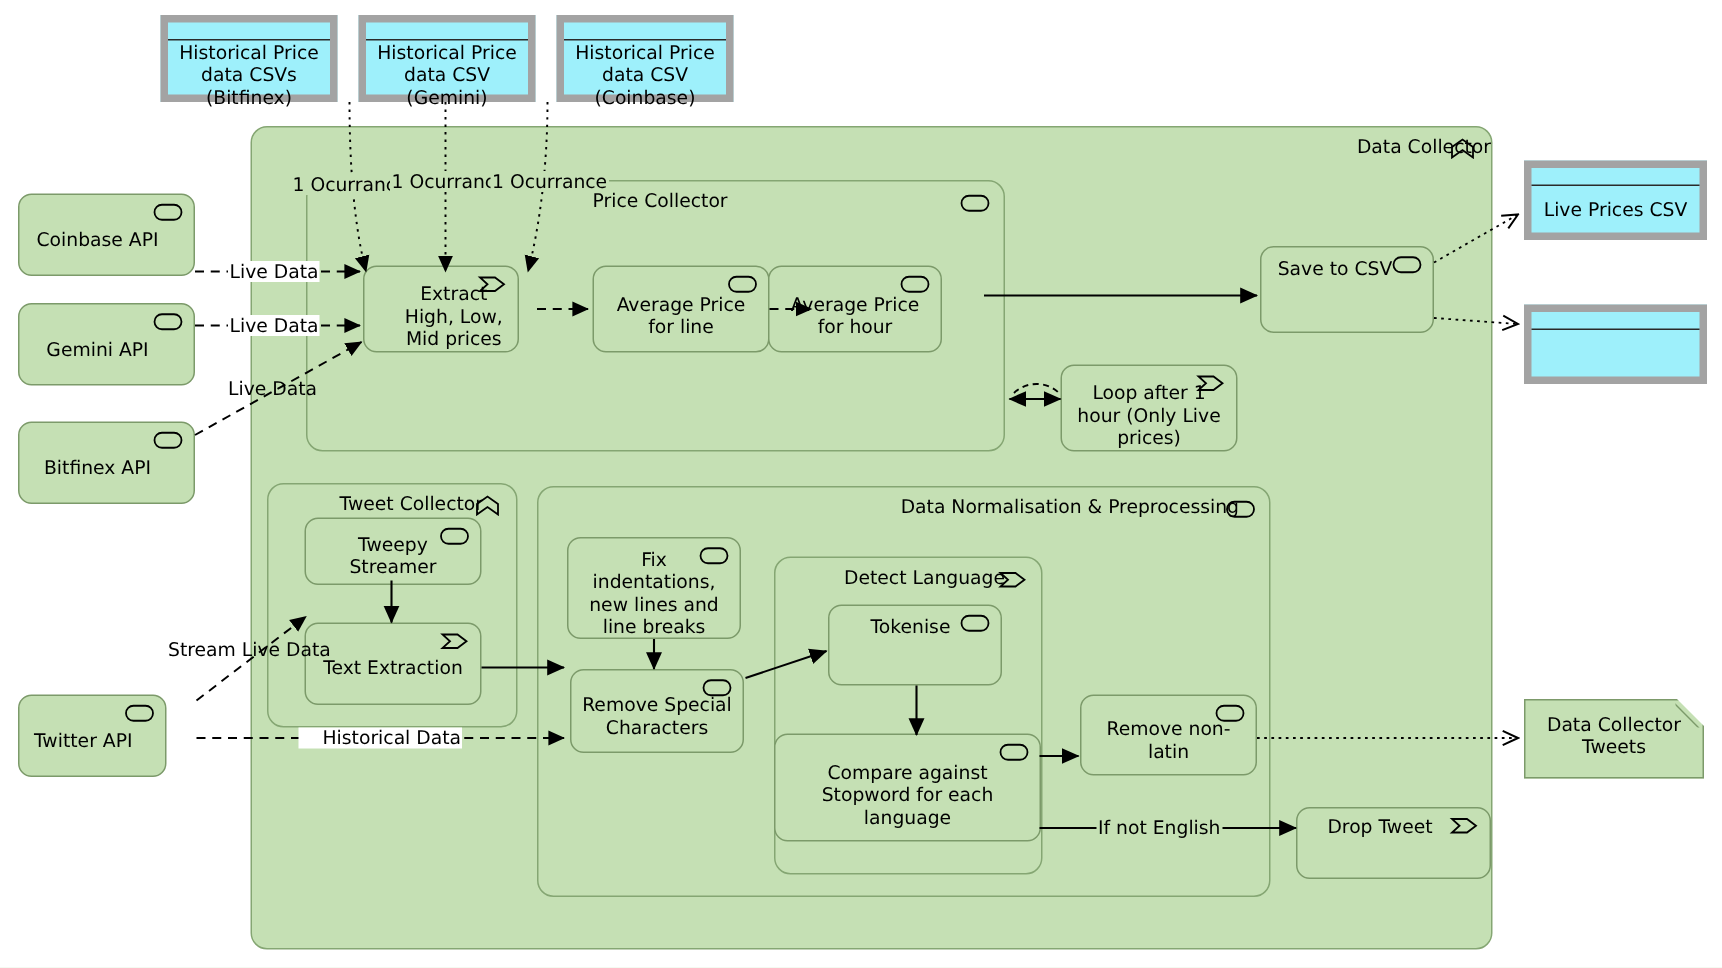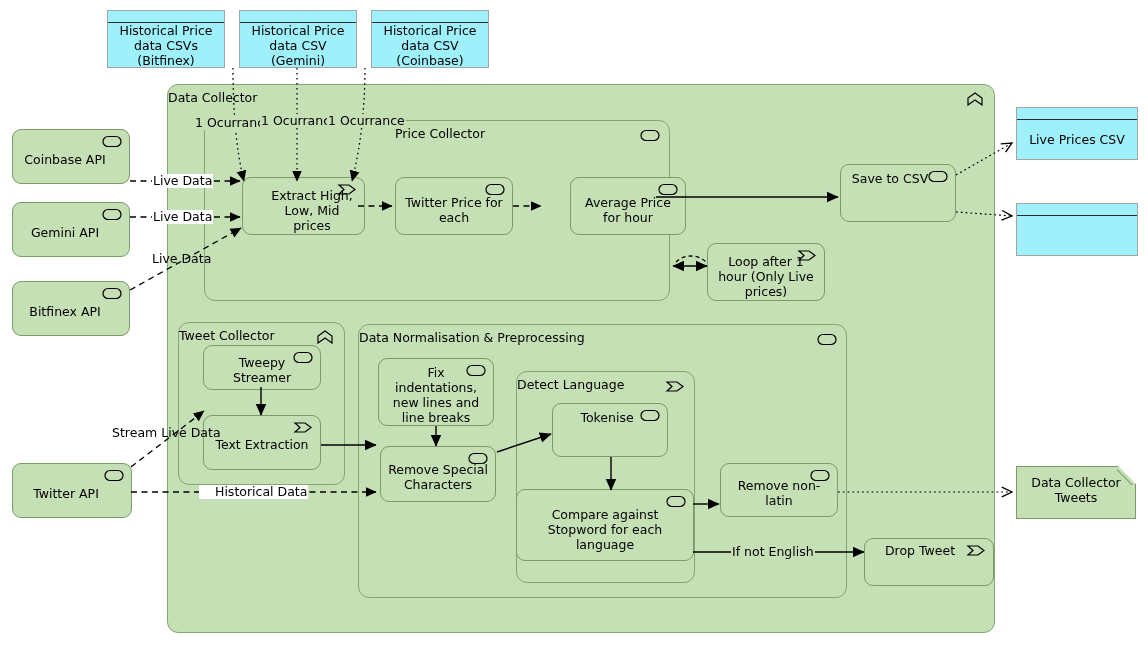--- a/index.html
+++ b/index.html
@@ -43,42 +43,42 @@
     position: absolute;
     box-sizing: border-box;
     border: 1px solid #85a673;
     border-radius: 11px;
     background: #c5e0b4;
   }
   .group > .glabel {
     position: absolute;
     top: 5px;
     left: 0; right: 0;
-    text-align: left;
+    text-align: right;
     font-size: 12.5px;
     color: #000;
     line-height: 15px;
   }
   .group.nofill { background: transparent; }
 
   
   .eicon {
     position: absolute;
     top: 5px;
     right: 7px;
     width: 20px;
     height: 13px;
   }
   .group > .eicon { top: 6px; right: 9px; }
 
   
   .dataobj {
     position: absolute;
     box-sizing: border-box;
-    border: 1px solid #a3a3a3;
+    border: 5px solid #a3a3a3;
     background: #9ef0fb;
     display: flex;
     flex-direction: column;
   }
   .dataobj .bar {
     height: 11px;
     border-bottom: 1px solid #2a2a2a;
     flex: 0 0 auto;
   }
   .dataobj .body {
@@ -288,46 +288,46 @@
     </span>
   </div>
   <div class="node rounded" style="left:12px; top:281px; width:118px; height:55px; padding:6px 20px 0 8px;">
     <span>Bitfinex API</span>
     <span class="eicon">
       <svg viewBox="0 0 20 13" width="20" height="13">
         <rect x="1" y="1.5" width="18" height="10" rx="5" ry="5" fill="none" stroke="#000" stroke-width="1.2"></rect>
       </svg>
     </span>
   </div>
-  <div class="node rounded" style="left:12px; top:463px; width:120px; height:55px; padding:6px 20px 0 8px;">
+  <div class="node rounded" style="left:12px; top:463px; width:99px; height:55px; padding:6px 20px 0 8px;">
     <span>Twitter API</span>
     <span class="eicon">
       <svg viewBox="0 0 20 13" width="20" height="13">
         <rect x="1" y="1.5" width="18" height="10" rx="5" ry="5" fill="none" stroke="#000" stroke-width="1.2"></rect>
       </svg>
     </span>
   </div>
 
-  <div class="node rounded" style="left:242px; top:177px; width:123px; height:58px; padding:8px 6px 0 23px;">
+  <div class="node rounded" style="left:242px; top:177px; width:104px; height:58px; padding:8px 6px 0 23px;">
     <span>Extract High, Low, Mid prices</span>
     <span class="eicon">
       <svg viewBox="0 0 20 13" width="20" height="13">
         <path d="M2 2 L12 2 L18 6.5 L12 11 L2 11 L7 6.5 Z" fill="none" stroke="#000" stroke-width="1.2"></path>
       </svg>
     </span>
   </div>
   <div class="node rounded" style="left:395px; top:177px; width:118px; height:58px; padding:8px 6px 0 6px;">
-    <span>Twitter Price for each</span>
-    <span class="eicon">
-      <svg viewBox="0 0 20 13" width="20" height="13">
-        <rect x="1" y="1.5" width="18" height="10" rx="5" ry="5" fill="none" stroke="#000" stroke-width="1.2"></rect>
-      </svg>
-    </span>
-  </div>
-  <div class="node rounded" style="left:570px; top:177px; width:116px; height:58px; padding:8px 6px 0 6px;">
+    <span>Average Price for line</span>
+    <span class="eicon">
+      <svg viewBox="0 0 20 13" width="20" height="13">
+        <rect x="1" y="1.5" width="18" height="10" rx="5" ry="5" fill="none" stroke="#000" stroke-width="1.2"></rect>
+      </svg>
+    </span>
+  </div>
+  <div class="node rounded" style="left:512px; top:177px; width:116px; height:58px; padding:8px 6px 0 6px;">
     <span>Average Price for hour</span>
     <span class="eicon">
       <svg viewBox="0 0 20 13" width="20" height="13">
         <rect x="1" y="1.5" width="18" height="10" rx="5" ry="5" fill="none" stroke="#000" stroke-width="1.2"></rect>
       </svg>
     </span>
   </div>
   <div class="node rounded" style="left:840px; top:164px; width:116px; height:58px; padding:6px 22px 0 6px; align-items:flex-start;">
     <span style="width:100%;">Save to CSV</span>
     <span class="eicon">

